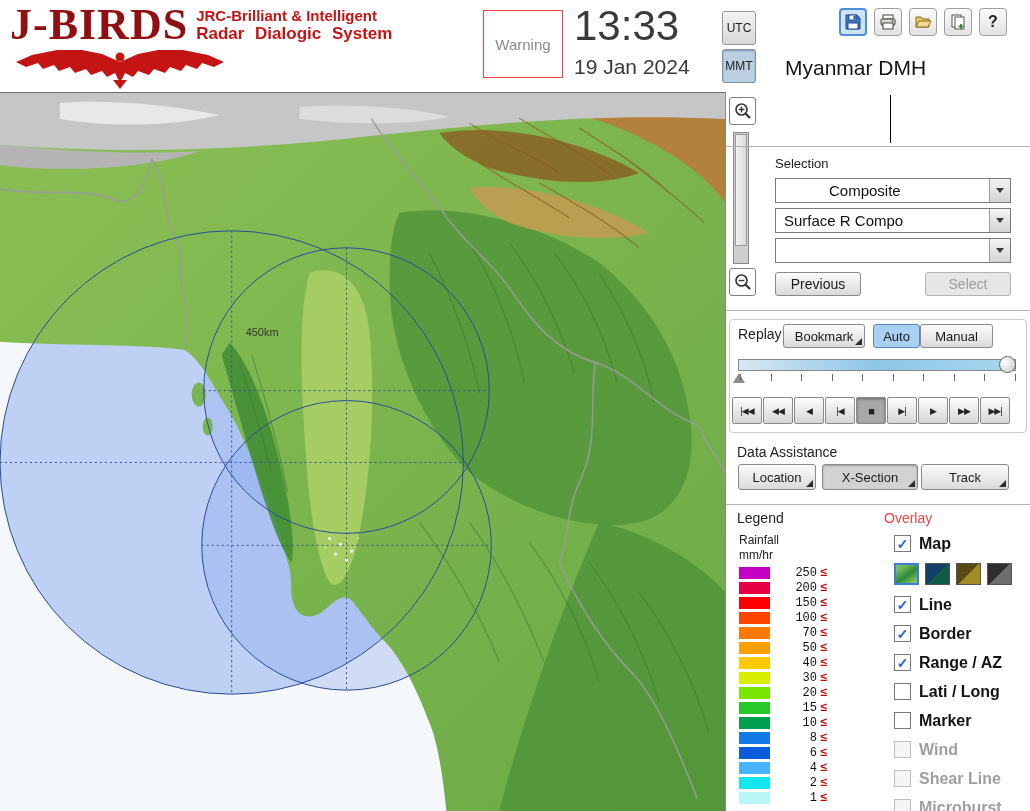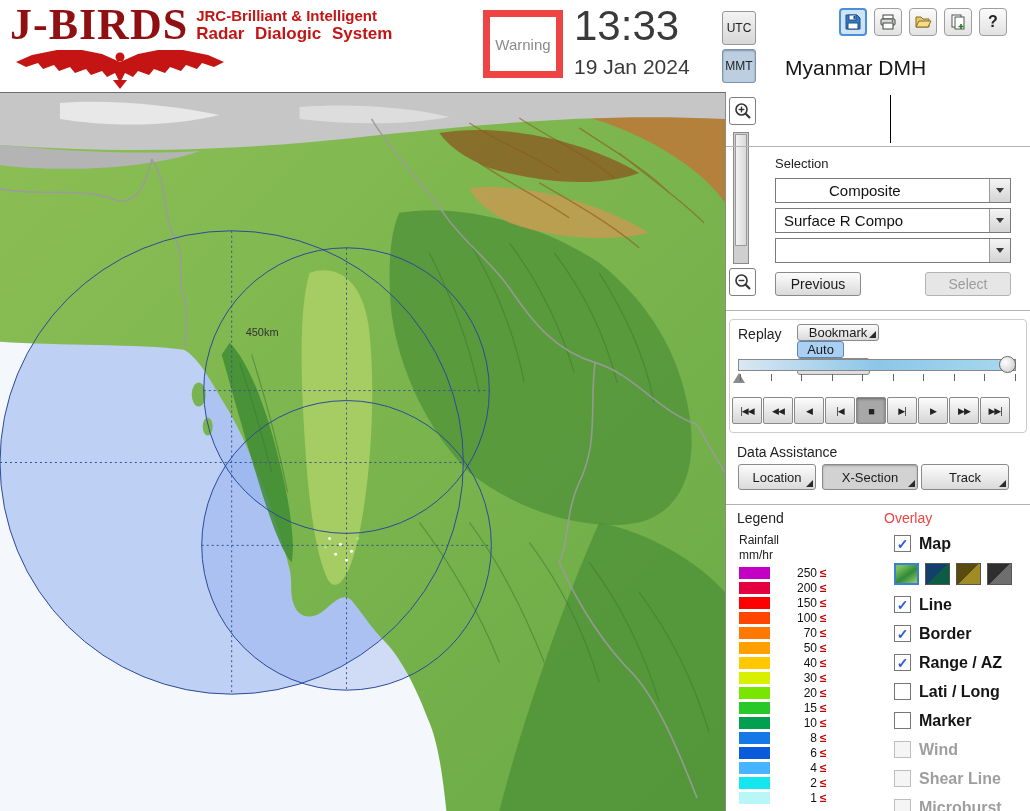--- a/index.html
+++ b/index.html
@@ -9,21 +9,21 @@
 
   
   .header { position:absolute; left:0; top:0; width:1030px; height:116px; background:#fff; }
   .logo { position:absolute; left:10px; top:2px; width:470px; height:90px; }
   .logo-row { display:flex; align-items:flex-start; }
   .logo-title { font-family:"Liberation Serif",serif; font-weight:bold; font-size:44px; line-height:46px; color:#8f0f12; letter-spacing:1px; }
   .logo-sub { margin-left:8px; margin-top:5px; }
   .logo-sub1 { font-size:15px; font-weight:bold; color:#c41414; line-height:17px; }
   .logo-sub2 { font-size:17px; font-weight:bold; color:#c41414; line-height:19px; word-spacing:6px; }
   .eagle { position:absolute; left:2px; top:46px; }
-  .warning-box { position:absolute; left:483px; top:10px; width:80px; height:68px; background:#fff; border:7px solid #ef4444; display:flex; align-items:center; justify-content:center; }
+  .warning-box { position:absolute; left:483px; top:10px; width:80px; height:68px; background:#fff; border:1px solid #ef4444; display:flex; align-items:center; justify-content:center; }
   .warning-text { color:#8a8a8a; font-size:15px; }
   .clock-time { position:absolute; left:574px; top:2px; font-size:42px; color:#3a3a3a; }
   .clock-date { position:absolute; left:574px; top:55px; font-size:21px; color:#3a3a3a; }
   .tz { position:absolute; left:722px; top:11px; }
   .tz-btn { width:34px; height:34px; display:flex; align-items:center; justify-content:center; font-size:12px; color:#222;
             background:linear-gradient(#f3f3f3,#d7d7d7); border:1px solid #979797; border-radius:3px; margin-bottom:4px; cursor:pointer; }
   .tz-btn.active { background:#bccfe0; border-color:#7a93b0; box-shadow:inset 0 1px 2px rgba(0,0,0,.3); }
   .toolbar { position:absolute; left:839px; top:8px; display:flex; gap:7px; }
   .tool-btn { width:28px; height:28px; background:linear-gradient(#fbfbfb,#e2e2e2); border:1px solid #9e9e9e; border-radius:4px;
               display:flex; align-items:center; justify-content:center; cursor:pointer; }
@@ -53,21 +53,21 @@
   .btn.disabled { background:#e6e6e6; color:#9c9c9c; border-color:#b2b2b2; }
   .btn.blue { background:#a9cff2; border-color:#5b87b8; }
   .btn.pressed { background:#d2d2d2; box-shadow:inset 0 1px 2px rgba(0,0,0,.25); }
   .corner-tri::after { content:""; position:absolute; right:2px; bottom:2px; width:0; height:0;
                        border-left:7px solid transparent; border-bottom:7px solid #2c2c2c; }
   .btn-previous { position:absolute; left:49px; top:180px; width:86px; height:24px; }
   .btn-select { position:absolute; left:199px; top:180px; width:86px; height:24px; }
 
   .replay-box { position:absolute; left:3px; top:227px; width:298px; height:114px; border:1px solid #cccccc; border-radius:4px; }
   .replay-label { position:absolute; left:10px; top:234px; font-size:14px; color:#222; background:#fff; padding:0 2px; }
-  .replay-modes { position:absolute; left:71px; top:232px; display:flex; height:24px;flex-direction:column; }
+  .replay-modes { position:absolute; left:57px; top:232px; display:flex; height:24px; }
   .rp-mode { height:24px; font-size:13px; padding:0 9px; }
   .rp-bookmark { width:82px; margin-right:8px; }
   .rp-auto { width:47px; margin-right:0; }
   .rp-manual { width:73px; }
   .slider-track { position:absolute; left:12px; top:267px; width:278px; height:12px; border:1px solid #888;
                   background:linear-gradient(to right,#d9e7f2,#8cc6e8 50%,#a9d8f0); cursor:pointer; }
   .slider-handle { position:absolute; top:264px; width:17px; height:17px; border-radius:50%; border:1px solid #666;
                    background:radial-gradient(circle at 35% 35%, #ffffff, #c6c6c6); cursor:grab; }
   .slider-start-marker { position:absolute; left:7px; top:281px; width:0; height:0;
                          border-left:6px solid transparent; border-right:6px solid transparent; border-bottom:10px solid #8a8a8a; }
@@ -82,21 +82,21 @@
   .da-row { position:absolute; left:12px; top:372px; display:flex; }
   .da-btn { height:26px; font-size:13px; }
   .da-0 { width:78px; margin-right:6px; }
   .da-1 { width:96px; margin-right:3px; }
   .da-2 { width:88px; }
 
   .legend-title { position:absolute; left:11px; top:418px; font-size:14px; color:#222; }
   .overlay-title { position:absolute; left:158px; top:418px; font-size:14px; color:#ef4444; }
   .legend-unit1 { position:absolute; left:13px; top:441px; font-size:12px; color:#222; }
   .legend-unit2 { position:absolute; left:13px; top:456px; font-size:12px; color:#222; }
-  .legend-rows { position:absolute; left:13px; top:473px; }
+  .legend-rows { position:absolute; left:13px; top:473px;font-family:Liberation Mono, monospace; }
   .lg-row { display:flex; align-items:center; height:15px; }
   .lg-swatch { width:31px; height:12px; }
   .lg-val { width:50px; text-align:right; font-size:12px; color:#111; padding-right:3px; }
   .lg-le { font-size:12px; font-weight:bold; }
 
   .overlay-list { position:absolute; left:168px; top:437px; width:136px; }
   .ov-item { display:flex; align-items:center; height:29px; gap:8px; }
   .ck { width:17px; height:17px; background:#fff; border:1px solid #777; display:flex; align-items:center; justify-content:center; flex:none; cursor:pointer; }
   .ck.checked::after { content:"✓"; color:#2b5fd9; font-size:14px; font-weight:bold; line-height:1; }
   .ov-item.disabled .ck { border-color:#bdbdbd; background:#f5f5f5; cursor:default; }

